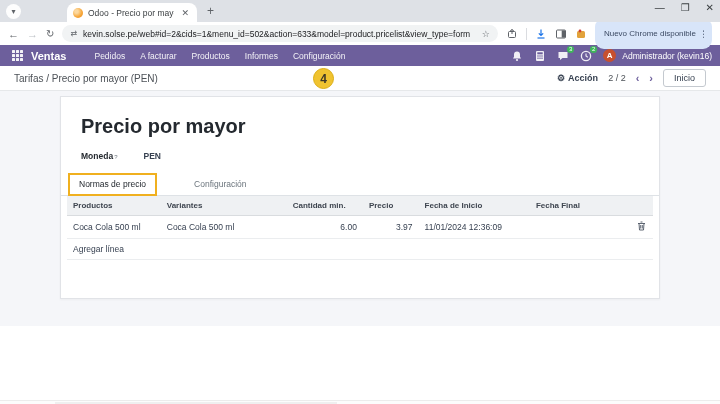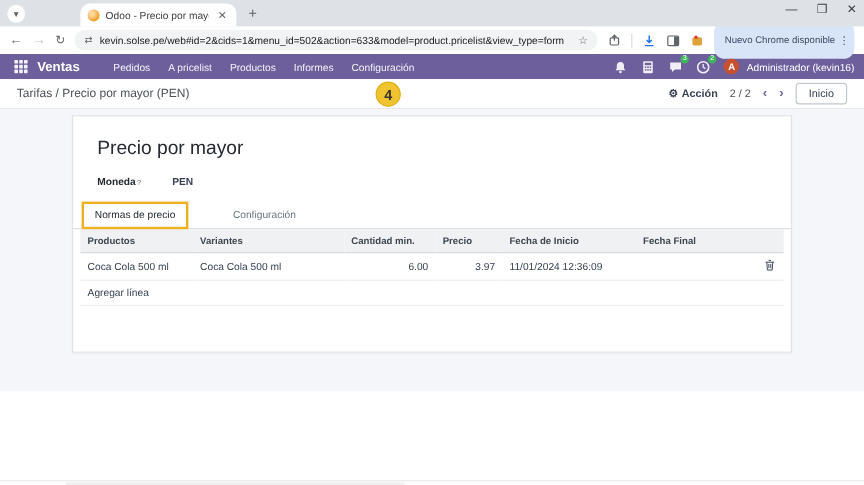--- a/index.html
+++ b/index.html
@@ -65,21 +65,21 @@
 
   
   .som-circle { position:absolute; left:313px; top:68px; width:21px; height:21px; border-radius:50%;
     background:#f0c330; border:1px solid #dcae14; color:#3d3728; font-size:12px; font-weight:bold;
     display:flex; align-items:center; justify-content:center; z-index:40; }
 
   
   .content { height:235px; background:#f5f6f9; padding-top:5px; }
   .sheet { width:600px; margin-left:60px; background:#fff; border:1px solid #e1e3e7;
     box-shadow:0 1px 2px rgba(0,0,0,.04); padding-bottom:38px; }
-  .sheet-title { font-size:16px; font-weight:normal; color:#24292f; margin:18px 0 0 20px; }
+  .sheet-title { font-size:20px; font-weight:bold; color:#24292f; margin:18px 0 0 20px; }
   .field-row { margin:13px 0 0 20px; display:flex; align-items:baseline; }
   .field-label { font-size:8.5px; font-weight:bold; color:#24292f; }
   .field-help { font-size:6px; color:#6c757d; vertical-align:super; margin-left:1px; }
   .field-value { font-size:8.5px; color:#374151; margin-left:26px;font-weight:bold; }
   .notebook { margin-top:13px; border-bottom:1px solid #dee2e6; padding-left:8px; display:flex;gap:28px; }
   .nb-tab { font-size:8.5px; padding:5px 10px 6px; color:#6c757d; }
   .nb-tab.active { color:#24292f; outline:2px solid #f0b01f; outline-offset:-1px; }
 
   table.rules { width:calc(100% - 12px); margin:0 6px; border-collapse:collapse; table-layout:fixed; }
   .rules th { background:#eff1f3; border-bottom:1px solid #d9dcdf; font-size:8px; font-weight:bold;
@@ -162,21 +162,21 @@
         <i></i>
         <i></i>
         <i></i>
         <i></i>
         <i></i>
         <i></i>
         <i></i>
       </div>
     <span class="app-name">Ventas</span>
     <span class="menu-item">Pedidos</span>
-    <span class="menu-item">A pricelist</span>
+    <span class="menu-item">A facturar</span>
     <span class="menu-item">Productos</span>
     <span class="menu-item">Informes</span>
     <span class="menu-item">Configuración</span>
     <div class="systray">
       <span class="sys-icon">
         <svg viewBox="0 0 12 12">
             <path d="M6 1.6c-1.9 0-3 1.3-3 3v2.2L2 8.5h8l-1-1.7V4.6c0-1.7-1.1-3-3-3z" fill="currentColor"></path>
             <circle cx="6" cy="10" r="1.1" fill="currentColor"></circle>
           </svg>
       </span>

